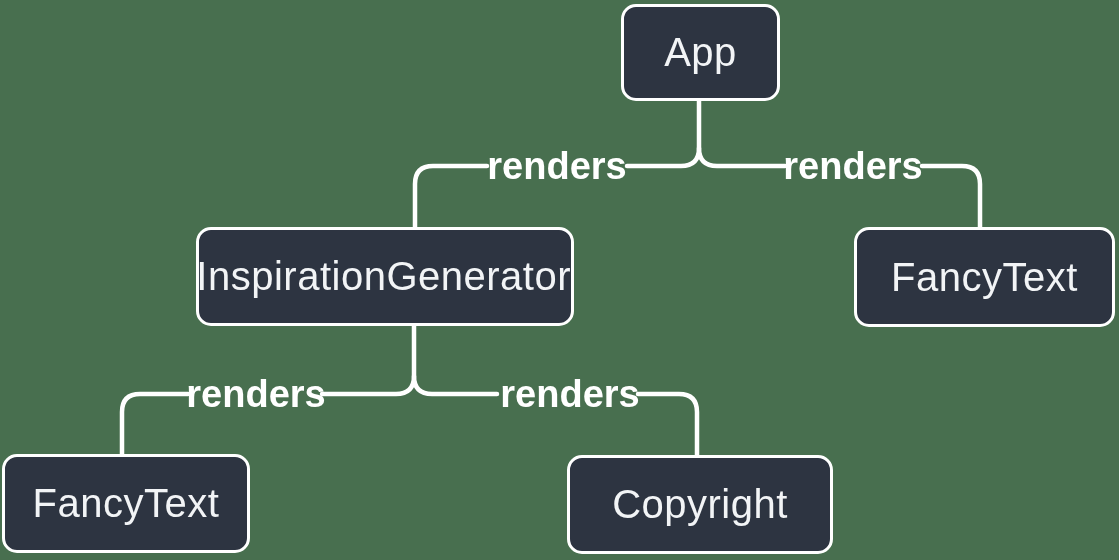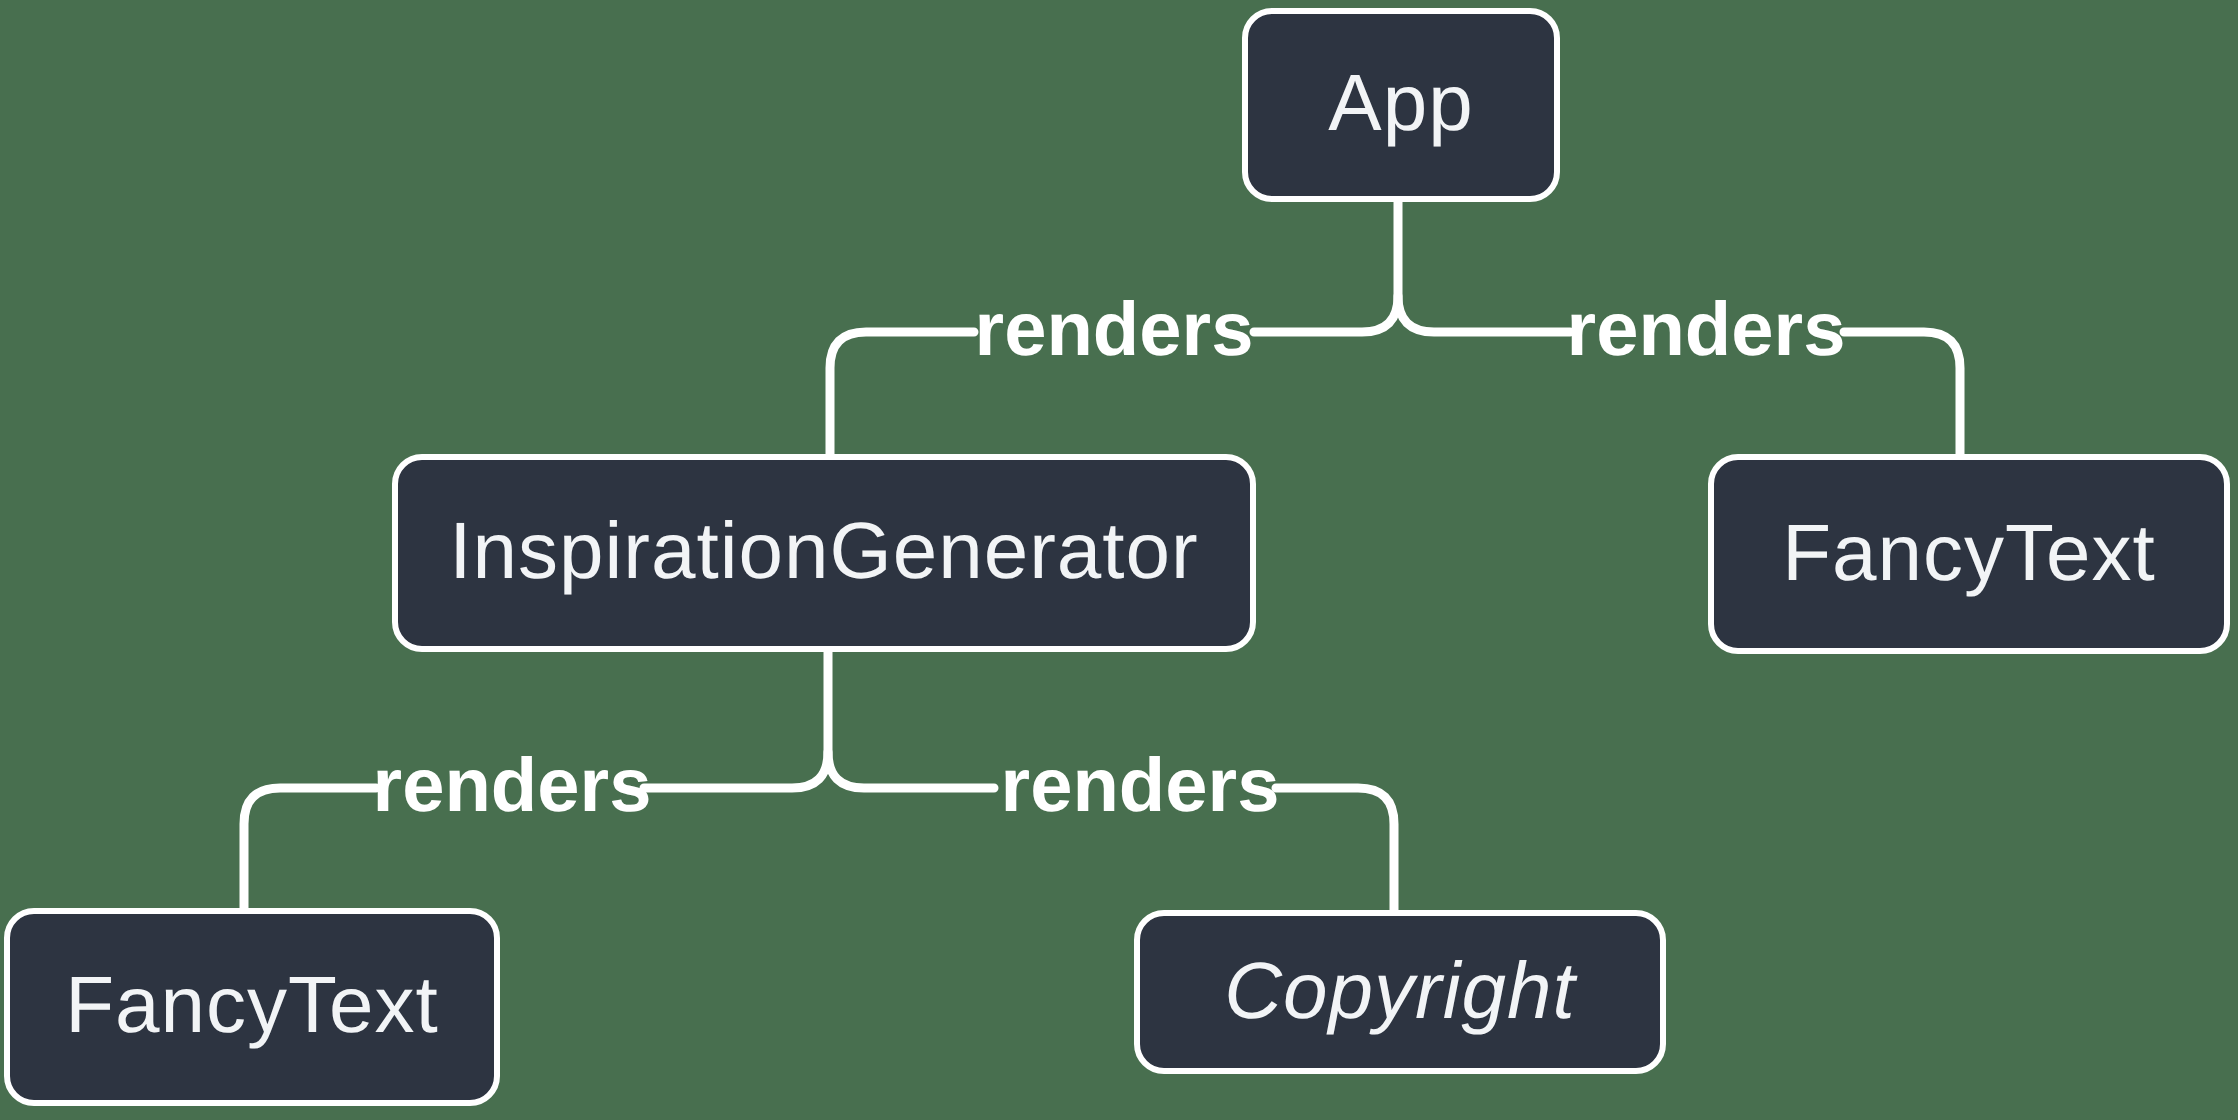--- a/index.html
+++ b/index.html
@@ -42,24 +42,24 @@
     color: var(--node-text);
     display: flex;
     align-items: center;
     justify-content: center;
     font-size: 40px;
     letter-spacing: 0.5px;
     font-weight: 400;
     white-space: nowrap;
   }
   #node-app            { left: 621px; top:   4px; width: 159px; height:  97px; }
-  #node-inspiration    { left: 196px; top: 227px; width: 432px; height:  99px; }
+  #node-inspiration    { left: 196px; top: 227px; width: 378px; height:  99px; justify-content: flex-end; }
   #node-fancy-top      { left: 854px; top: 227px; width: 261px; height: 100px; }
   #node-fancy-bottom   { left:   2px; top: 454px; width: 248px; height:  99px; }
-  #node-copyright      { left: 567px; top: 455px; width: 266px; height:  82px; font-style: italic; }
+  #node-copyright      { left: 567px; top: 455px; width: 266px; height:  99px; }
 
   .edge-label {
     position: absolute;
     transform: translate(-50%, -50%);
     font-size: 38px;
     font-weight: 700;
     color: var(--edge-label-text);
     white-space: nowrap;
   }
   #edge-label-0 { left: 557px; top: 166px; }

